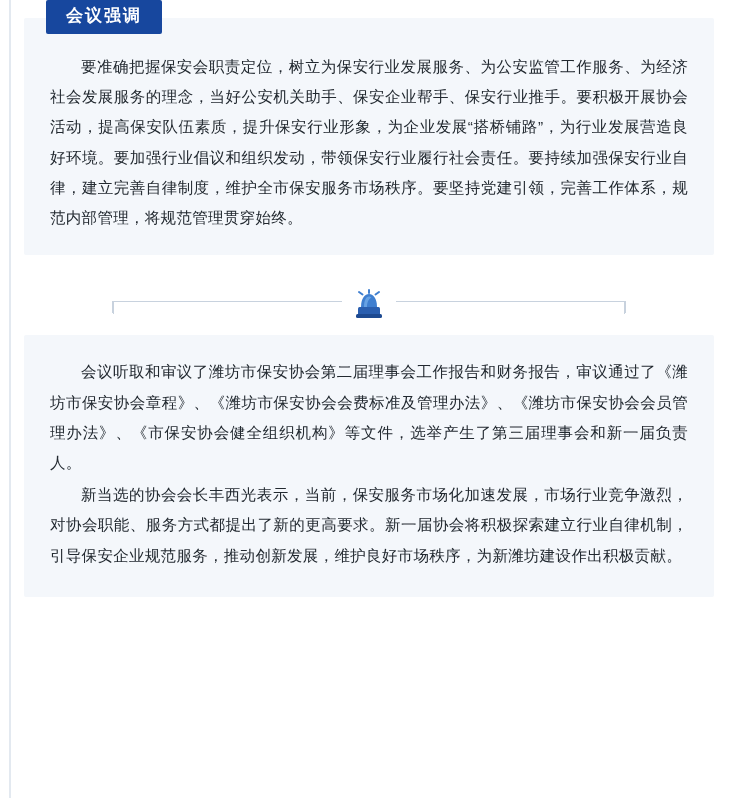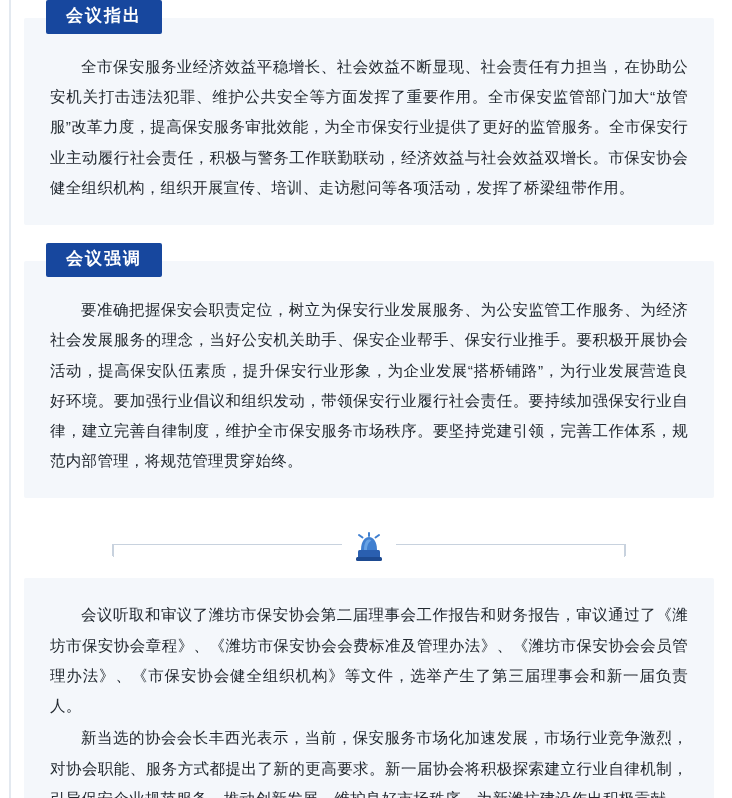--- a/index.html
+++ b/index.html
@@ -132,28 +132,20 @@
   }
 </style>
 </head>
 <body>
 
 <div class="page">
   <div class="left-rule"></div>
 
   <div class="content">
 
-    <div class="section">
-      <div class="tag-wrap">
-        <span class="tag">会议指出</span>
-      </div>
-      <div class="section-body">
-        <p class="para">全市保安服务业经济效益平稳增长、社会效益不断显现、社会责任有力担当，在协助公安机关打击违法犯罪、维护公共安全等方面发挥了重要作用。全市保安监管部门加大“放管服”改革力度，提高保安服务审批效能，为全市保安行业提供了更好的监管服务。全市保安行业主动履行社会责任，积极与警务工作联勤联动，经济效益与社会效益双增长。市保安协会健全组织机构，组织开展宣传、培训、走访慰问等各项活动，发挥了桥梁纽带作用。</p>
-      </div>
-    </div>
 
     <div class="section">
       <div class="tag-wrap">
         <span class="tag">会议强调</span>
       </div>
       <div class="section-body">
         <p class="para">要准确把握保安会职责定位，树立为保安行业发展服务、为公安监管工作服务、为经济社会发展服务的理念，当好公安机关助手、保安企业帮手、保安行业推手。要积极开展协会活动，提高保安队伍素质，提升保安行业形象，为企业发展“搭桥铺路”，为行业发展营造良好环境。要加强行业倡议和组织发动，带领保安行业履行社会责任。要持续加强保安行业自律，建立完善自律制度，维护全市保安服务市场秩序。要坚持党建引领，完善工作体系，规范内部管理，将规范管理贯穿始终。</p>
       </div>
     </div>
 

